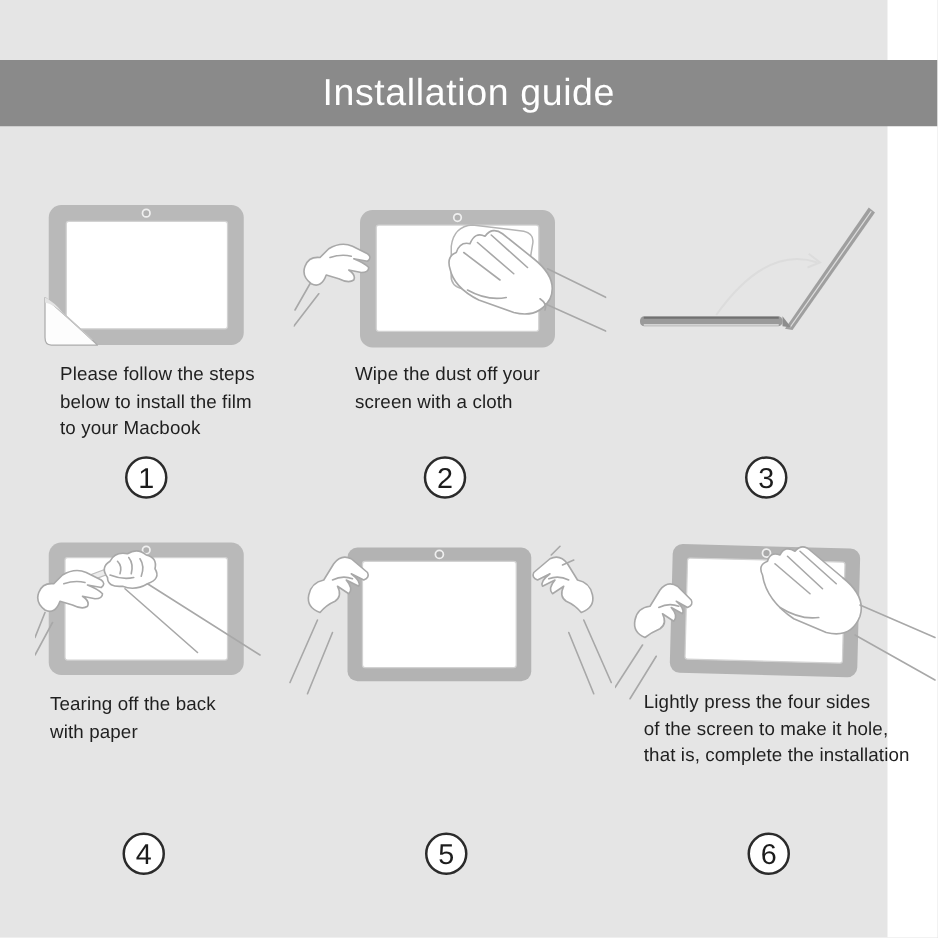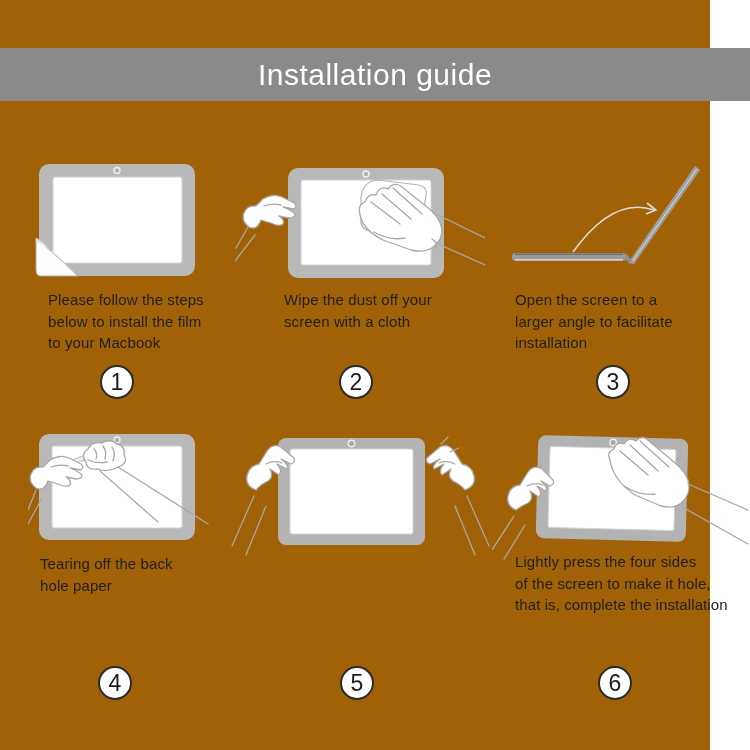--- a/index.html
+++ b/index.html
@@ -1,21 +1,21 @@
 <!DOCTYPE html>
 <html><head>
 <meta charset="utf-8">
 <style>
   html,body{margin:0;padding:0;}
   body{
     width:750px;height:750px;background:#ffffff;
     font-family:"Liberation Sans", sans-serif;
     position:relative;overflow:hidden;
   }
-  .canvas{position:absolute;inset:0;width:710px;height:750px;background:#a16207;}
+  .canvas{position:absolute;inset:0;width:710px;height:750px;background:#e5e5e5;}
   .header-bar{
     position:absolute;left:0;top:48px;width:750px;height:53px;
     background:#8a8a8a;display:flex;align-items:center;justify-content:center;
   }
   .header-title{
     color:#ffffff;font-size:30px;font-weight:400;letter-spacing:.5px;
   }
   .illo{position:absolute;}
   .step-text{
     position:absolute;font-size:15px;line-height:21.5px;color:#1f1f1f;
@@ -100,23 +100,20 @@
       <line x1="199" y1="19" x2="134" y2="112" stroke="#dedede" stroke-width="1"></line>
 
       <g>
         <rect x="14" y="103" width="114" height="8" rx="3.5" fill="#9a9a9a"></rect>
         <line x1="17" y1="104.2" x2="125" y2="104.2" stroke="#707070" stroke-width="1.6"></line>
         <line x1="17" y1="109.8" x2="125" y2="109.8" stroke="#d3d3d3" stroke-width="1.4"></line>
         <polygon points="128,103 135,112 128,111" fill="#8d8d8d"></polygon>
       </g>
     </svg>
   </div>
-  <div class="step-text" style="left:515px;top:289px;width:200px;">Open the screen to a
-larger angle to facilitate
-installation</div>
   <div class="step-badge" style="left:596px;top:365px;">
       <span>3</span>
     </div>
 
   <div class="illo" style="left:28px;top:422px;">
     <svg width="220" height="145" viewBox="0 0 220 145">
       <rect x="11" y="12" width="156" height="106" rx="10" fill="#b9b9b9"></rect>
       <rect x="24" y="24" width="130" height="82" rx="2" fill="#ffffff" stroke="#d2d2d2"></rect>
       <circle cx="89" cy="18" r="3" fill="#b2b2b2" stroke="#efefef" stroke-width="1.4"></circle>
 
@@ -136,21 +133,21 @@
 
       <g class="hand">
         <path class="blob" d="M8,66 Q0,60 3,52 Q6,44 15,45 L22,38 Q32,32 41,36 L53,42 Q57,45 53,48 L42,46 Q50,49 54,53 Q54,57 48,57 L38,55 Q44,59 42,63 Q38,66 30,62 L20,59 Q16,70 8,66 Z"></path>
         <path class="det" d="M23,45 Q32,42 40,44"></path>
         <line x1="0" y1="88" x2="8" y2="68"></line>
         <line x1="0" y1="102" x2="14" y2="76"></line>
       </g>
     </svg>
   </div>
   <div class="step-text" style="left:40px;top:553px;width:180px;">Tearing off the back
-hole paper</div>
+with paper</div>
   <div class="step-badge" style="left:98px;top:666px;">
       <span>4</span>
     </div>
 
   <div class="illo" style="left:228px;top:418px;">
     <svg width="265" height="145" viewBox="0 0 265 145">
       <rect x="50" y="20" width="147" height="107" rx="8" fill="#b3b3b3"></rect>
       <rect x="62" y="31" width="123" height="85" rx="2" fill="#ffffff" stroke="#d2d2d2"></rect>
       <circle cx="123.5" cy="25.5" r="3.2" fill="#a9a9a9" stroke="#efefef" stroke-width="1.4"></circle>
 

